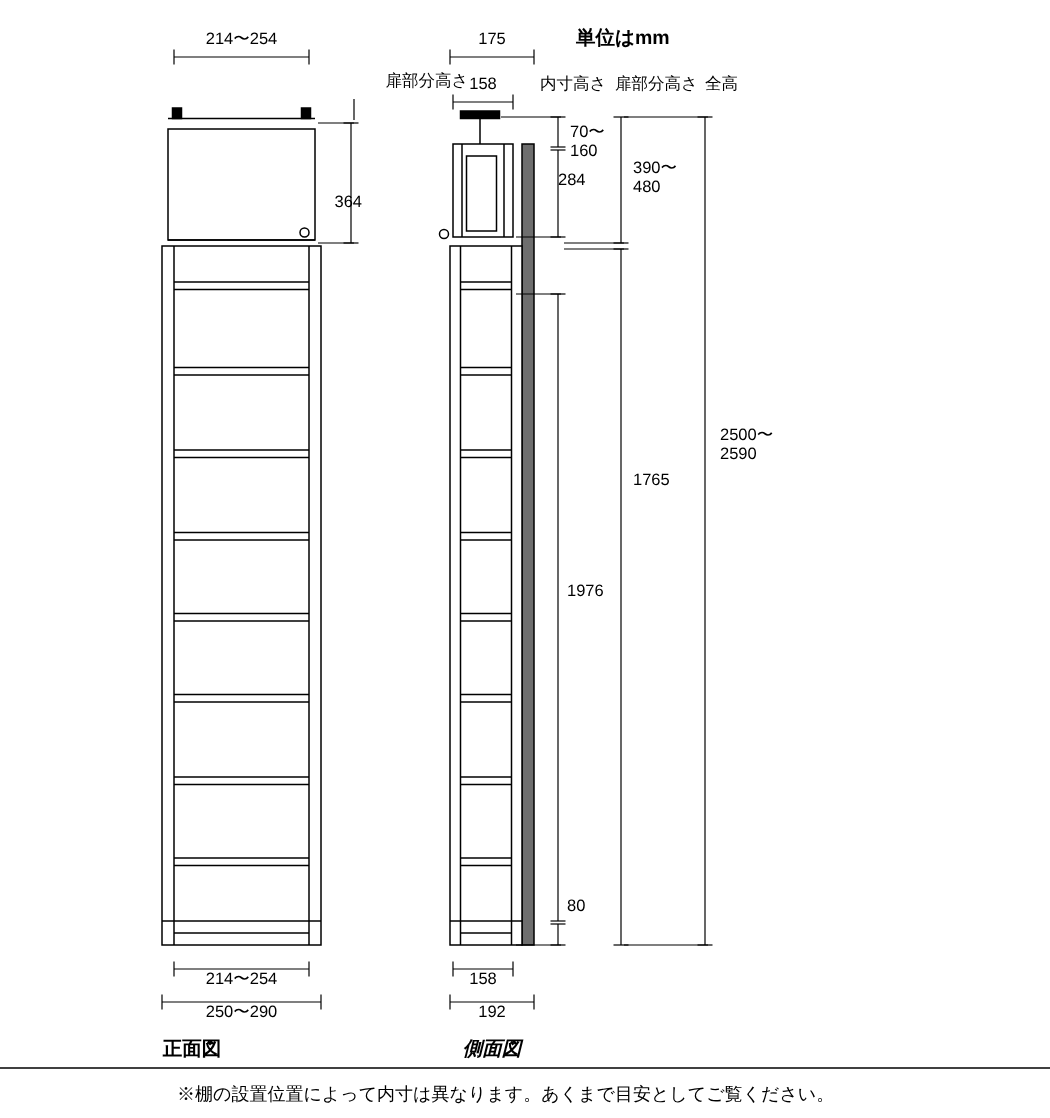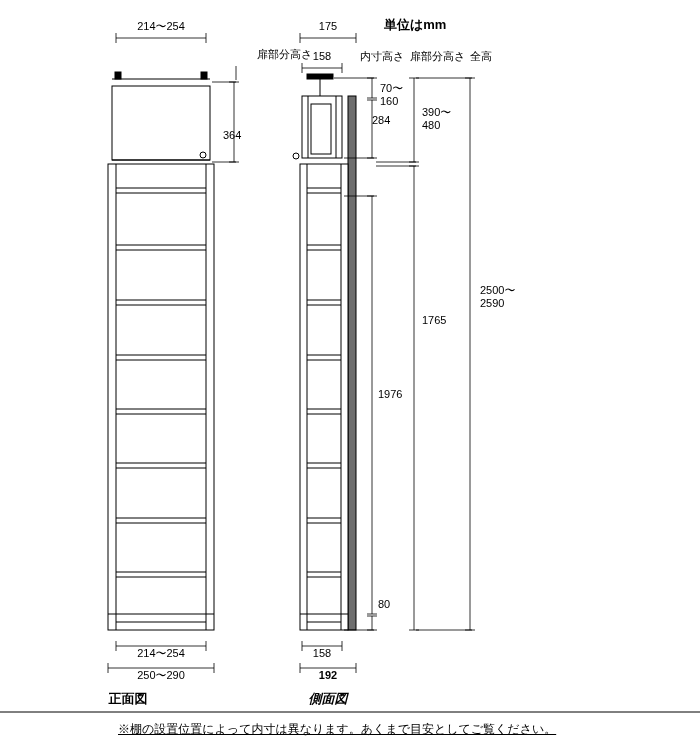--- a/index.html
+++ b/index.html
@@ -23,21 +23,21 @@
   }
   .lbl {
     position: absolute;
     font-size: 11px;
     line-height: 13px;
     white-space: pre;
     color: #000;
   }
   .lbl.c { transform: translateX(-50%); text-align: center; }
   .lbl.big { font-size: 13px; font-weight: bold; }
-  .lbl.note { font-size: 12px; text-decoration: underline; }
+  .lbl.note { font-size: 12px; }
   svg { position: absolute; left: 0; top: 0; }
 </style>
 </head>
 <body>
 
 <div id="stage">
 
   <svg width="700" height="745">
     <g stroke="#000" fill="none" stroke-width="1">
 
@@ -211,19 +211,19 @@
 
   <div class="lbl" style="left:378px; top:348px;margin-top:40px;">1976</div>
   <div class="lbl" style="left:422px; top:314px;">1765</div>
   <div class="lbl" style="left:378px; top:598px;">80</div>
   <div class="lbl" style="left:480px; top:284px;">2500〜
 2590</div>
 
   <div class="lbl c" style="left:161px; top:647px;">214〜254</div>
   <div class="lbl c" style="left:161px; top:669px;">250〜290</div>
   <div class="lbl c" style="left:322px; top:647px;">158</div>
-  <div class="lbl c" style="left:328px; top:669px;font-weight:bold;">192</div>
+  <div class="lbl c" style="left:328px; top:669px;">192</div>
 
   <div class="lbl big c" style="left:128px; top:692px;">正面図</div>
   <div class="lbl big c" style="left:328px; top:692px;font-style:italic;">側面図</div>
 
   <div class="lbl note" style="left:118px; top:723px;">※棚の設置位置によって内寸は異なります。あくまで目安としてご覧ください。</div>
 </div>
 
 </body></html>

